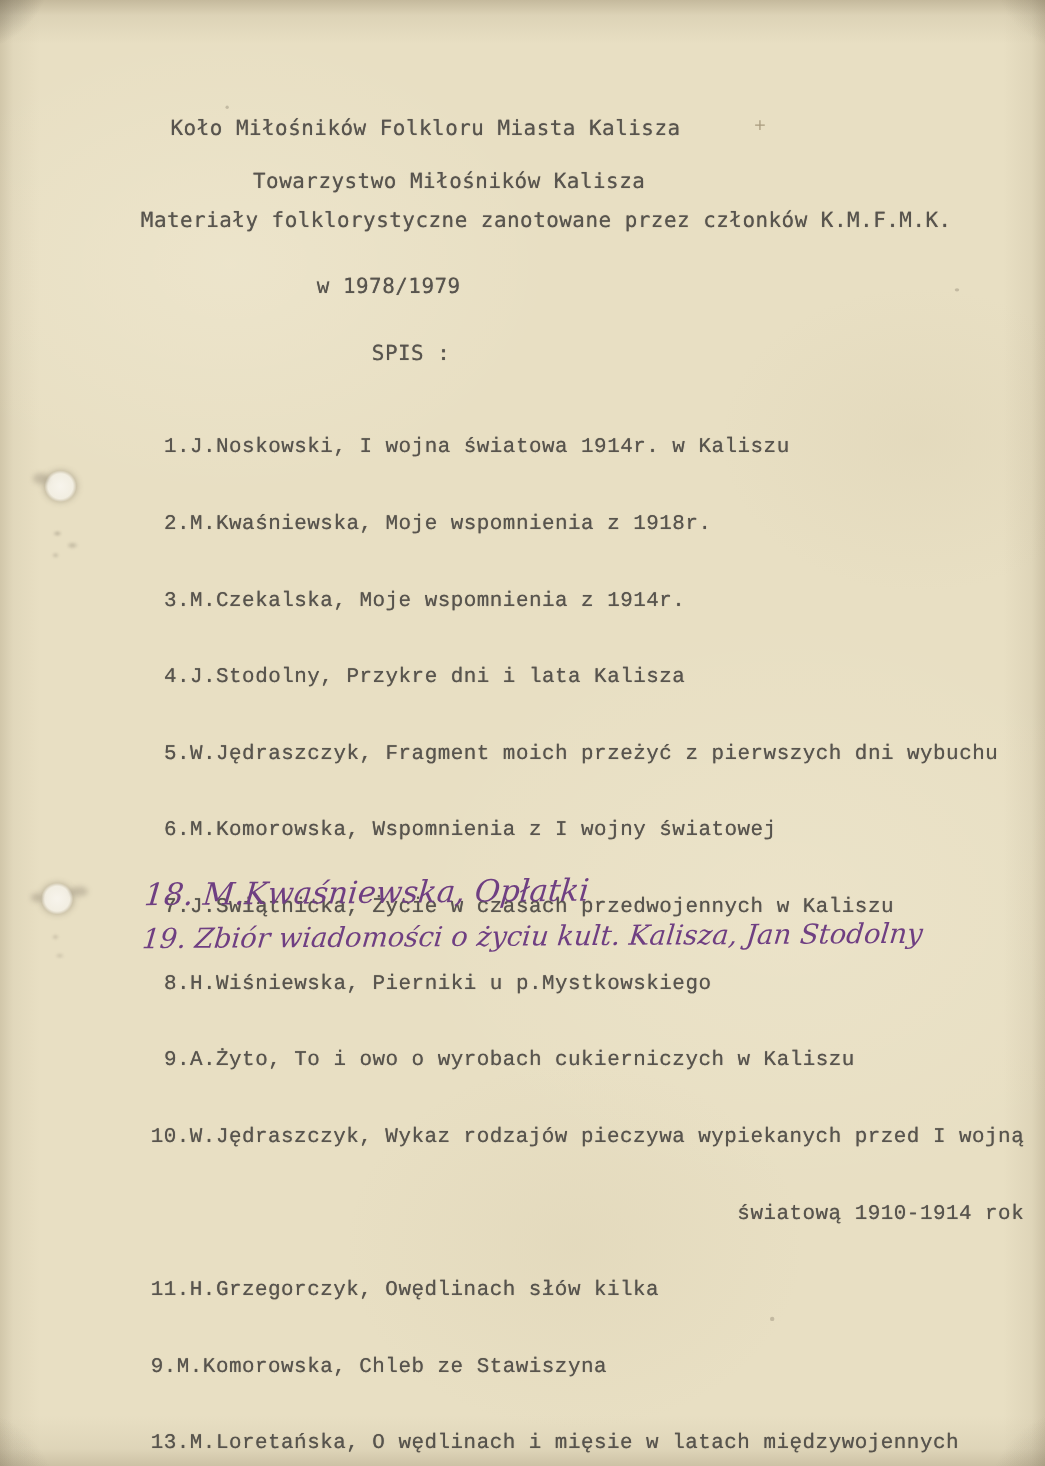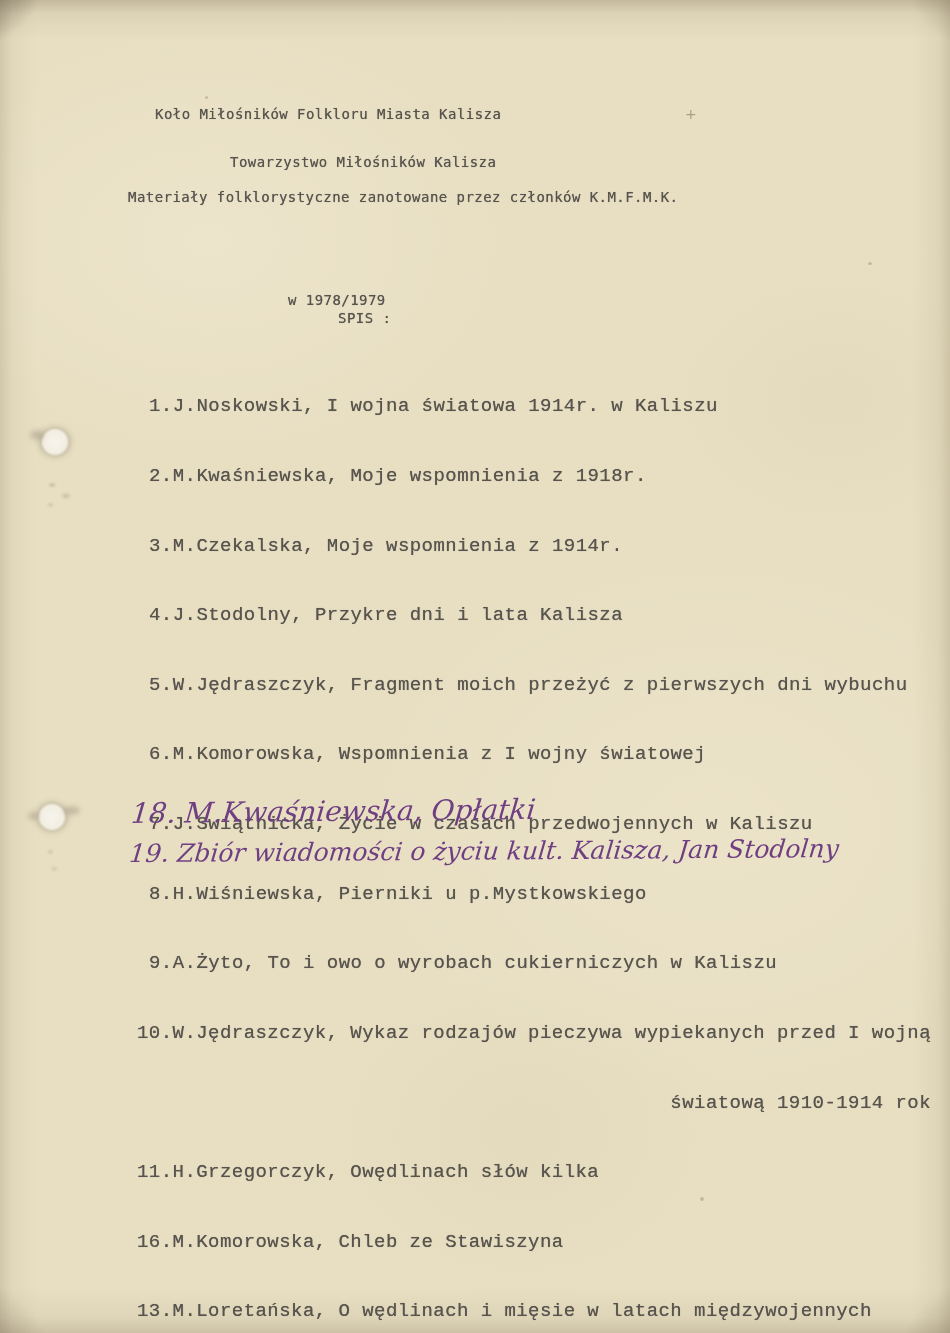--- a/index.html
+++ b/index.html
@@ -28,21 +28,21 @@
   
   .corner{position:absolute;pointer-events:none;}
   .corner.tl{left:-28px;top:-28px;width:70px;height:70px;background:radial-gradient(circle at 0 0, rgba(60,55,45,0.55), rgba(60,55,45,0.18) 55%, transparent 75%);}
   .corner.tr{right:-30px;top:-30px;width:76px;height:76px;background:radial-gradient(circle at 100% 0, rgba(80,72,58,0.35), transparent 72%);}
   .corner.bl{left:-30px;bottom:-30px;width:80px;height:80px;background:radial-gradient(circle at 0 100%, rgba(80,72,58,0.35), transparent 72%);}
   .corner.br{right:-30px;bottom:-30px;width:80px;height:80px;background:radial-gradient(circle at 100% 100%, rgba(80,72,58,0.30), transparent 72%);}
 
   .typed{
     position:absolute;
     color:#4c4944;
-    font-size:14px;
+    font-size:19px;
     letter-spacing:0.45px;
     white-space:pre;
     text-shadow:0 0 0.7px rgba(76,73,68,0.85);
     opacity:0.92;
   }
   .list{
     position:absolute;
     left:137px;top:349px;
     font-size:19px;line-height:23.2px;
     color:#4c4944;
@@ -125,40 +125,40 @@
   <div class="hole-smudge smudge3"></div>
   <div class="pencil-marks"></div>
   <div class="pencil-marks2"></div>
   <div class="speck sp1"></div>
   <div class="speck sp2"></div>
   <div class="speck sp3"></div>
 
   <div class="typed" style="left:155px;top:106px;">Koło Miłośników Folkloru Miasta Kalisza</div>
   <div class="typed" style="left:230px;top:154px;">Towarzystwo Miłośników Kalisza</div>
   <div class="typed" style="left:128px;top:189px;">Materiały folklorystyczne zanotowane przez członków K.M.F.M.K.</div>
-  <div class="typed" style="left:288px;top:249px;margin-top:43px;">w 1978/1979</div>
+  <div class="typed" style="left:288px;top:249px;">w 1978/1979</div>
 
   <div class="plus-mark">+</div>
 
   <div class="typed" style="left:338px;top:310px;">SPIS :</div>
 
   <div class="list">
     <div class="row pad1">1.J.Noskowski, I wojna światowa 1914r. w Kaliszu</div>
     <div class="row pad1">2.M.Kwaśniewska, Moje wspomnienia z 1918r.</div>
     <div class="row pad1">3.M.Czekalska, Moje wspomnienia z 1914r.</div>
     <div class="row pad1">4.J.Stodolny, Przykre dni i lata Kalisza</div>
     <div class="row pad1">5.W.Jędraszczyk, Fragment moich przeżyć z pierwszych dni wybuchu</div>
     <div class="row pad1">6.M.Komorowska, Wspomnienia z I wojny światowej</div>
     <div class="row pad1">7.J.Swiątnicka, Życie w czasach przedwojennych w Kaliszu</div>
     <div class="row pad1">8.H.Wiśniewska, Pierniki u p.Mystkowskiego</div>
     <div class="row pad1">9.A.Żyto, To i owo o wyrobach cukierniczych w Kaliszu</div>
     <div class="row">10.W.Jędraszczyk, Wykaz rodzajów pieczywa wypiekanych przed I wojną</div>
     <div class="row cont-a">światową 1910-1914 rok</div>
     <div class="row">11.H.Grzegorczyk, Owędlinach słów kilka</div>
-    <div class="row">16.M.Komorowska, Chleb ze Stawiszyna</div>
+    <div class="row">9.M.Komorowska, Chleb ze Stawiszyna</div>
     <div class="row">13.M.Loretańska, O wędlinach i mięsie w latach międzywojennych</div>
     
     
     
     
     
   </div>
 
   <div class="handwriting hw1">18. M.Kwaśniewska, Opłatki</div>
   <div class="handwriting hw2">19. Zbiór wiadomości o życiu kult. Kalisza, Jan Stodolny</div>

